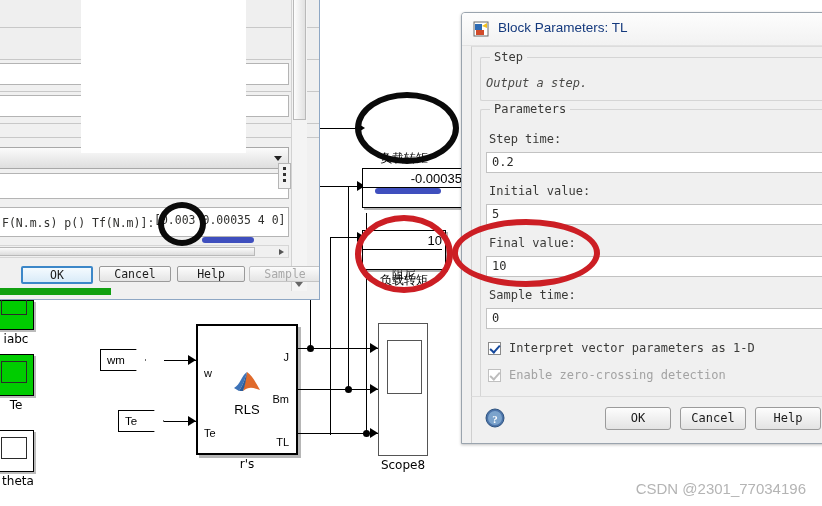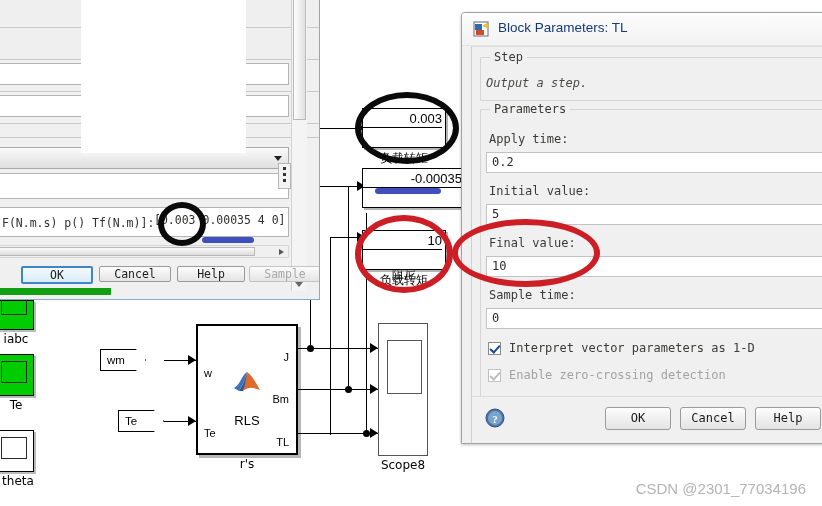--- a/index.html
+++ b/index.html
@@ -85,21 +85,21 @@
   }
   #rls-icon {
     position: absolute;
     left: 50%; top: 44px;
     transform: translateX(-50%);
     text-align: center;
   }
   #rls-icon .membrane { display: block; margin: 0 auto; }
   #rls-icon .rls-text {
     font-size: 13px; color: #000;
-    margin-top: 17px;
+    margin-top: 6px;
     font-family: "Liberation Sans", sans-serif;
   }
 
   
   .from-tag {
     position: absolute;
     height: 22px;
     background: #fff;
     border: 1.4px solid #000;
     box-shadow: 2px 2px 0 rgba(120,120,120,0.45);
@@ -458,23 +458,20 @@
     <div class="arrow" style="left:357px; top:181px;"></div>
 
     <div class="wire v" style="left:330px; top:237px; height:198px;"></div>
     <div class="wire h" style="left:330px; top:237px; width:30px;"></div>
     <div class="arrow" style="left:357px; top:232px;"></div>
 
     <div class="wire v" style="left:310px; top:128px; height:220px;"></div>
     <div class="wire v" style="left:348px; top:186px; height:203px;"></div>
     <div class="wire v" style="left:366px; top:213px; height:222px;"></div>
 
-    <div class="disp-block" style="left:362px; top:108px; width:84px; height:40px;">
-      <span class="val">0.003</span>
-    </div>
     <div class="blk-caption" style="left:362px; top:150px; width:84px;">负载转矩</div>
 
     <div class="disp-block" style="left:362px; top:168px; width:104px; height:40px;">
       <span class="val">-0.00035</span>
     </div>
     <div class="blk-caption" style="left:362px; top:218px; width:84px;margin-top:48px;">阻尼</div>
 
     <div class="disp-block" style="left:362px; top:230px; width:84px; height:40px;">
       <span class="val">10</span>
     </div>
@@ -607,21 +604,21 @@
 
       <div class="bp-group" style="top:10px; height:44px;">
         <span class="bp-legend">Step</span>
       </div>
       <span class="bp-desc" style="top:29px;font-style:italic;">Output a step.</span>
 
       <div class="bp-group" style="top:62px; height:309px;">
         <span class="bp-legend">Parameters</span>
       </div>
 
-      <span class="bp-label" style="top:85px;">Apply time:</span>
+      <span class="bp-label" style="top:85px;">Step time:</span>
       <div class="bp-input" style="top:105px;">0.2</div>
 
       <span class="bp-label" style="top:137px;">Initial value:</span>
       <div class="bp-input" style="top:157px;">5</div>
 
       <span class="bp-label" style="top:189px;">Final value:</span>
       <div class="bp-input" style="top:209px;">10</div>
 
       <span class="bp-label" style="top:241px;">Sample time:</span>
       <div class="bp-input" style="top:261px;">0</div>

